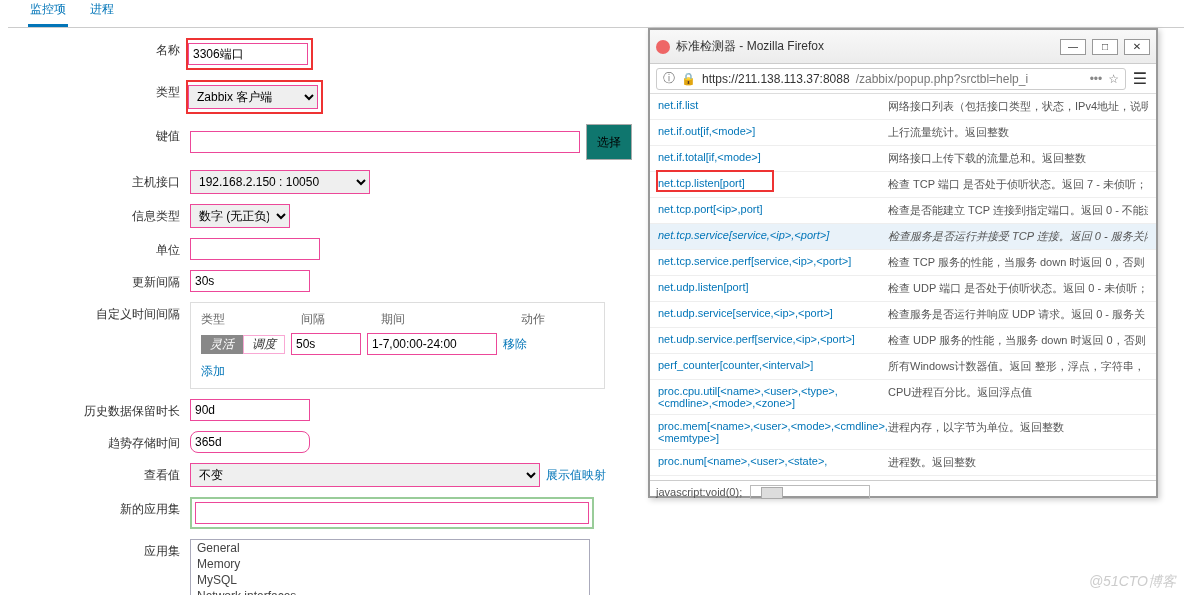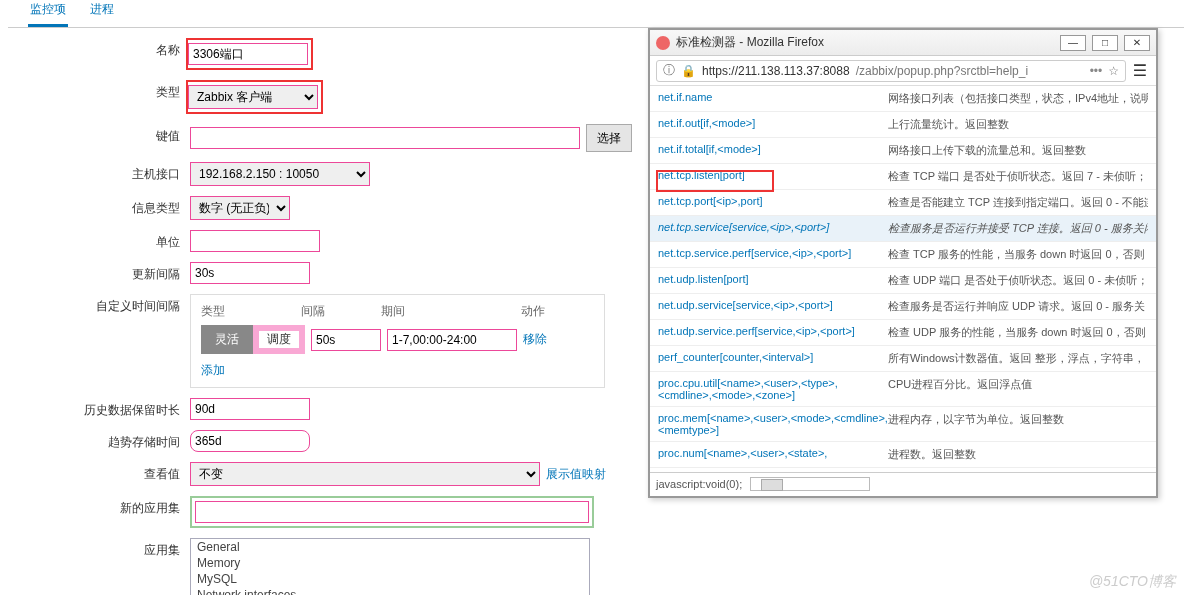--- a/index.html
+++ b/index.html
@@ -9,41 +9,41 @@
 .tab { color: #0275b8; cursor: pointer; padding: 6px 2px; border-bottom: 3px solid transparent; }
 .tab.active { border-bottom: 3px solid #0275b8; }
 
 .form { margin-top: 10px; }
 .row { display: flex; align-items: flex-start; margin-bottom: 10px; }
 .lbl { width: 190px; text-align: right; padding-right: 10px; padding-top: 4px; color: #333; }
 .ctrl { display: flex; align-items: center; gap: 6px; }
 
 input[type=text], select { height: 22px; border: 1px solid #ec4899; padding: 2px 4px; font-size: 12px; font-family: inherit; }
 select { height: 24px; }
-button { height: 28px; border: 1px solid #aaa; background: #e5e5e5; padding: 0 10px; cursor: pointer; font-size: 12px; }
+button { height: 36px; border: 1px solid #aaa; background: #0f766e; padding: 0 10px; cursor: pointer; font-size: 12px; }
 
 .redbox { border: 2px solid #e33; }
 .greenbox { border: 2px solid #9c9; }
 
 .interval-box { border: 1px solid #ddd; padding: 8px 10px; width: 415px; }
 .int-head { display: flex; gap: 0; color: #666; margin-bottom: 5px; }
 .int-head span:nth-child(1){width:100px}
 .int-head span:nth-child(2){width:80px}
 .int-head span:nth-child(3){width:140px}
 .toggle { display:inline-flex; }
-.toggle span { padding:0 8px; border:6px solid #f9a8d4; background:#fff; }
+.toggle span { padding:0 8px; border:1px solid #f9a8d4; background:#fff;font-style:italic; }
 .toggle span.on { background:#888; color:#fff; border-color:#888; }
 .linkish { color:#0275b8; cursor:pointer; }
 
 .listbox { width: 400px; height: 130px; border:1px solid #aab; overflow:auto; font-family: Arial; font-size:12px; color:#444; position:relative; }
 .listbox .opt { padding:1px 6px; }
 
 
 .popup { position:absolute; left:648px; top:28px; width:510px; height:470px; border:2px solid #999; background:#fff; box-shadow:2px 2px 6px rgba(0,0,0,.2); }
-.titlebar { background:linear-gradient(#f8f8f8,#ececec); border-bottom:1px solid #ccc; height:26px; display:flex; align-items:center; padding:0 6px; gap:6px; }
+.titlebar { background:linear-gradient(#f8f8f8,#ececec); border-bottom:1px solid #ccc; height:34px; display:flex; align-items:center; padding:0 6px; gap:6px; }
 .titlebar .ico { width:14px; height:14px; background:#e66; border-radius:50%; }
 .titlebar .ttl { flex:1; font-size:12px; }
 .titlebar .wbtn { width:26px; height:16px; border:1px solid #999; background:#fff; font-size:10px; text-align:center; line-height:14px; cursor:pointer; }
 .urlbar { height:30px; display:flex; align-items:center; gap:4px; padding:0 6px; border-bottom:1px solid #ddd; }
 .urlbar .fld { flex:1; height:22px; border:1px solid #ccc; border-radius:3px; display:flex; align-items:center; padding:0 6px; gap:6px; color:#777; font-size:12px; overflow:hidden; white-space:nowrap; }
 .urlbar .fld .lock{color:#3a3;}
 .urlbar .ham { width:20px; text-align:center; font-size:16px; cursor:pointer; }
 .grid { height: 386px; overflow:hidden; }
 .grow { display:flex; border-bottom:1px solid #eee; padding:5px 8px; }
 .grow.hl { background:#e9f2f9;font-style:italic; }
@@ -201,21 +201,21 @@
       <span class="lock">🔒</span>
       <span style="color:#333">https://211.138.113.37:8088</span>
         <span>/zabbix/popup.php?srctbl=help_i</span>
       <span style="margin-left:auto;color:#888">•••</span>
       <span>☆</span>
     </div>
     <span class="ham">☰</span>
   </div>
   <div class="grid" id="popgrid">
       <div class="grow">
-        <div class="k">net.if.name</div>
+        <div class="k">net.if.list</div>
         <div class="d">网络接口列表（包括接口类型，状态，IPv4地址，说明</div>
       </div>
       <div class="grow">
         <div class="k">net.if.out[if,&lt;mode&gt;]</div>
         <div class="d">上行流量统计。返回整数</div>
       </div>
       <div class="grow">
         <div class="k">net.if.total[if,&lt;mode&gt;]</div>
         <div class="d">网络接口上传下载的流量总和。返回整数</div>
       </div>

